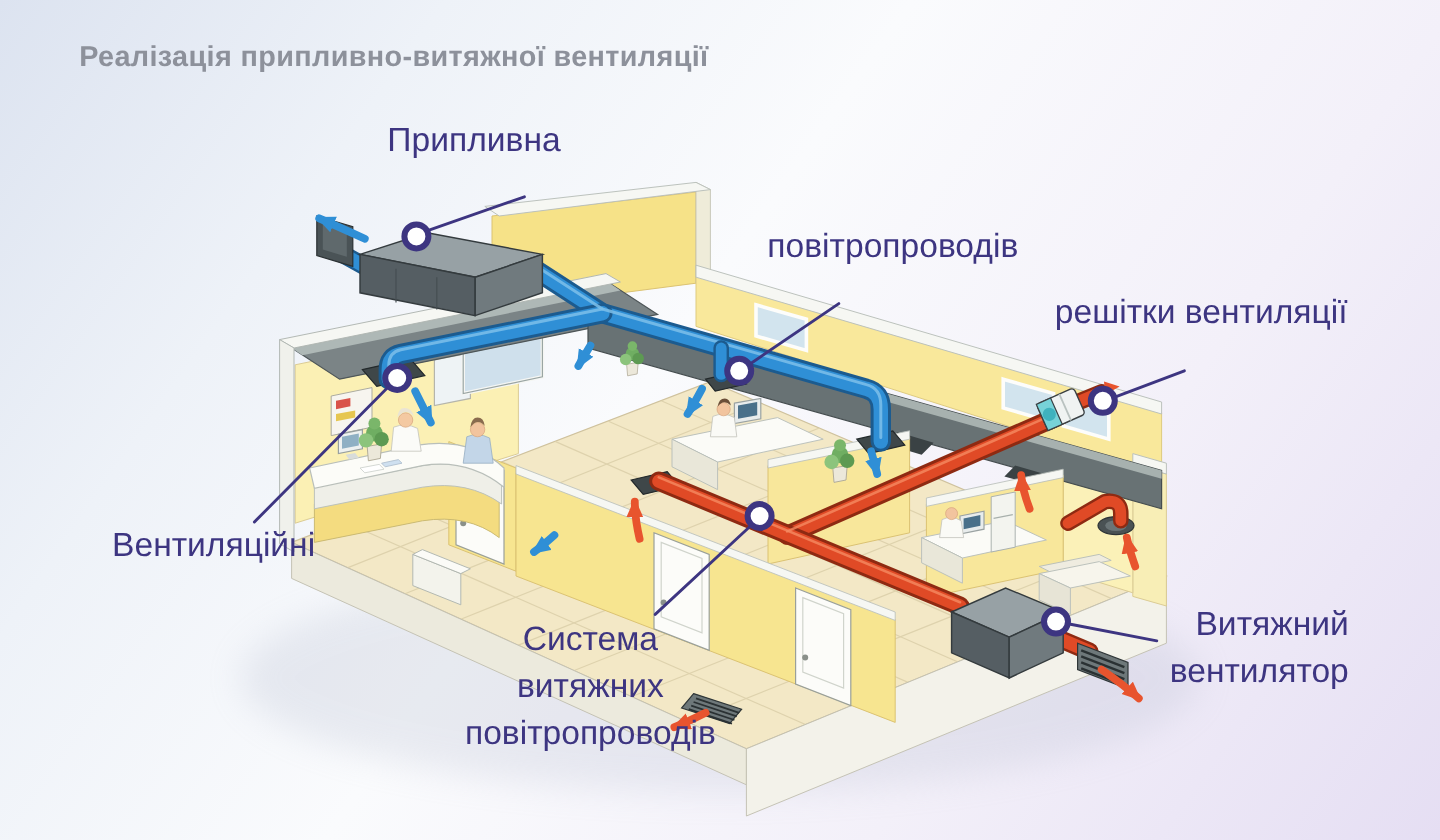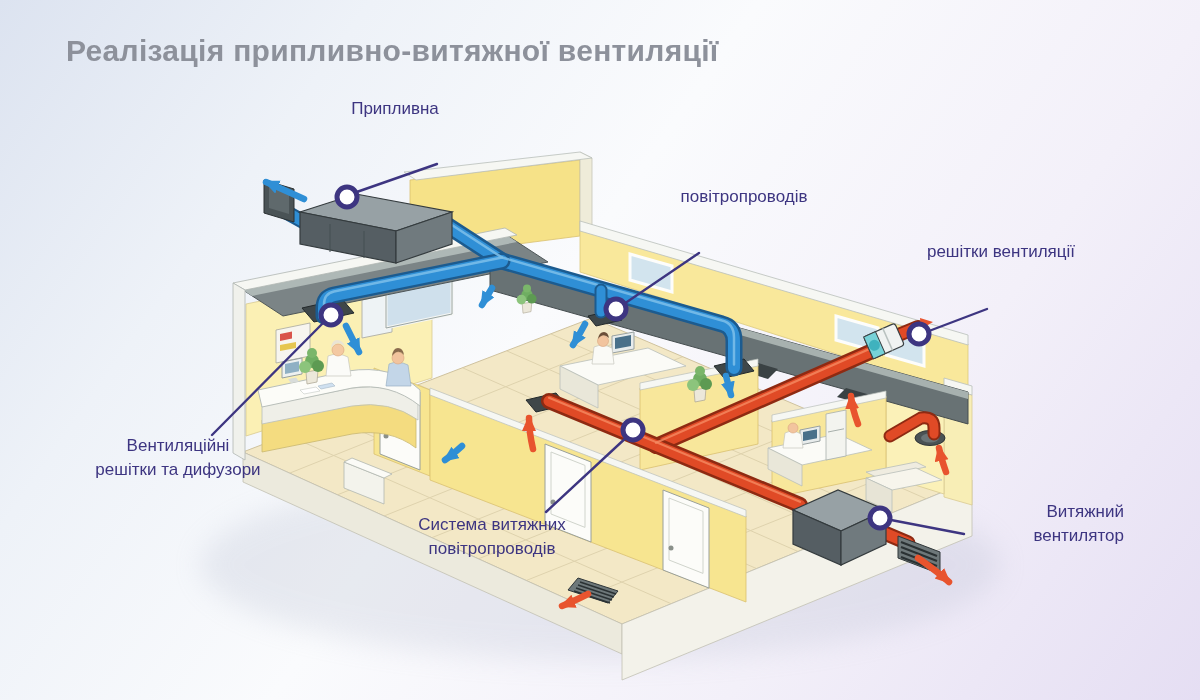--- a/index.html
+++ b/index.html
@@ -1,22 +1,22 @@
 <!DOCTYPE html>
 <html><head>
 <meta charset="utf-8">
 <style>
   html,body{margin:0;padding:0;background:#fff;}
   #stage{position:relative;width:1200px;height:700px;overflow:hidden;
     background:linear-gradient(125deg,#dce3f0 0%,#eef2f8 22%,#fafbfd 45%,#f3f0f9 72%,#e5def3 100%);
     font-family:"Liberation Sans",sans-serif;}
   #scene{position:absolute;left:0;top:0;}
-  .title{position:absolute;left:66px;top:34px;font-size:30px;font-weight:700;
+  .title{position:absolute;left:66px;top:34px;font-size:24px;font-weight:700;
     color:#8d919b;letter-spacing:.3px;white-space:nowrap;}
-  .lbl{position:absolute;color:#3d3581;font-size:17px;line-height:1.4;font-weight:500;text-align:center;}
+  .lbl{position:absolute;color:#3d3581;font-size:28px;line-height:1.4;font-weight:500;text-align:center;}
   .lbl span{display:block;}
 </style>
 </head>
 <body>
 
 <div id="stage">
 
 <svg id="scene" width="1200" height="700" viewBox="0 0 1200 700">
   <defs>
     <marker id="ab" markerUnits="userSpaceOnUse" markerWidth="22" markerHeight="20" refX="13" refY="7" orient="auto">
@@ -322,21 +322,20 @@
   <span>Припливна</span>
 </div>
 <div class="lbl" style="left:608px;top:185px;width:272px;">
   <span>повітропроводів</span>
 </div>
 <div class="lbl" style="left:858px;top:240px;width:286px;">
   <span>решітки вентиляції</span>
 </div>
 <div class="lbl" style="left:52px;top:434px;width:252px;">
   <span>Вентиляційні</span>
-  <span>решітки та дифузори</span>
 </div>
 <div class="lbl" style="left:372px;top:513px;width:240px;">
   <span>Система витяжних</span>
   <span>повітропроводів</span>
 </div>
 <div class="lbl" style="left:956px;top:500px;width:168px;text-align:right;">
   <span>Витяжний</span>
   <span>вентилятор</span>
 </div>
 

